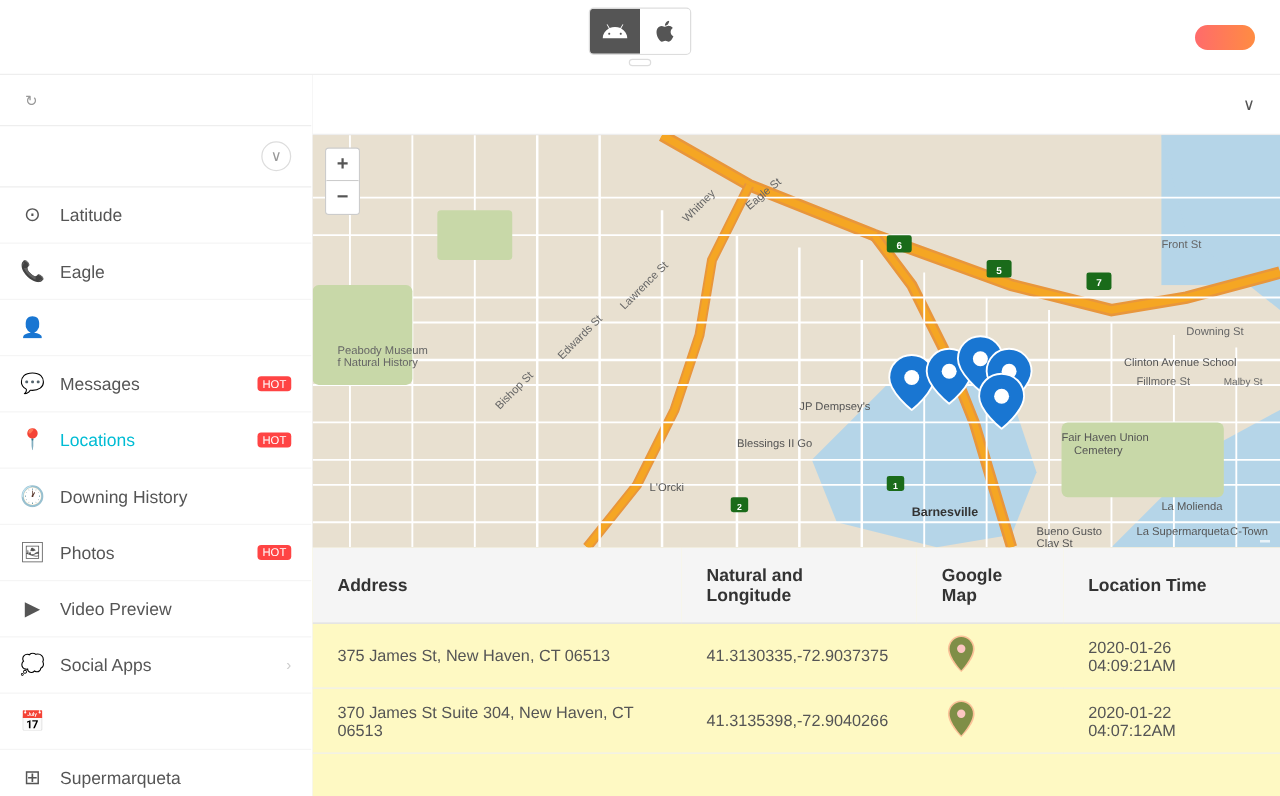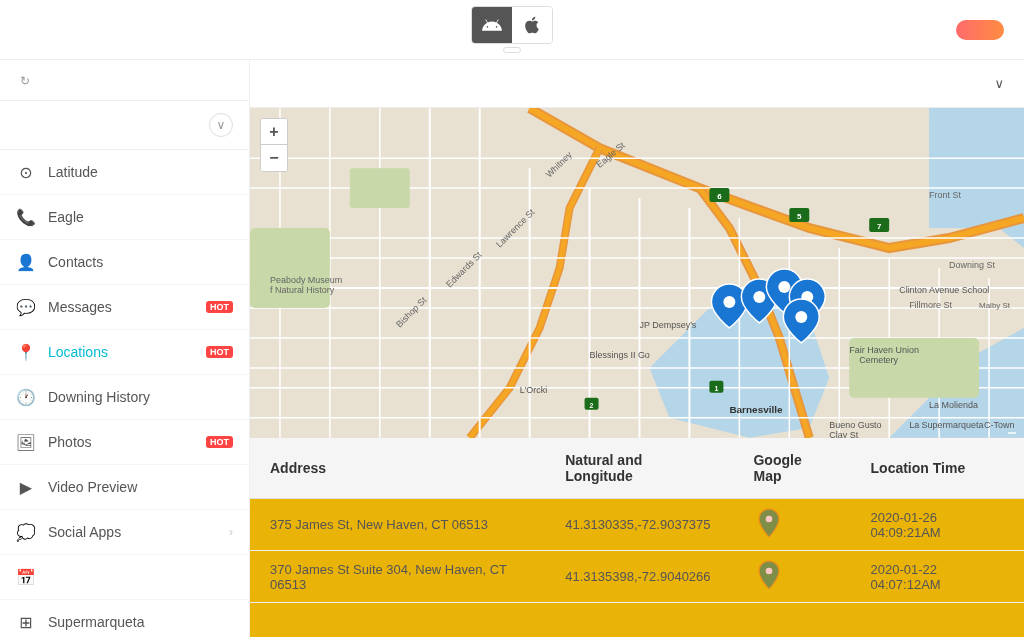--- a/index.html
+++ b/index.html
@@ -158,21 +158,21 @@
     .nav-label {
       flex: 1;
       font-size: 14px;
     }
     .hot-badge {
       background: #ff4444;
       color: white;
       font-size: 9px;
       padding: 1px 4px;
       border-radius: 3px;
-      font-weight: bold;
+      font-weight: normal;
       margin-left: 4px;
     }
     .nav-chevron {
       font-size: 12px;
       color: #ccc;
     }
 
     
     .content {
       flex: 1;
@@ -251,21 +251,21 @@
       font-size: 10px;
       color: #555;
       background: rgba(255,255,255,0.7);
       padding: 1px 4px;
     }
 
     
     .table-container {
       flex: 1;
       overflow-y: auto;
-      background: #eab308;
+      background: #fef9c3;
     }
     .data-table {
       width: 100%;
       border-collapse: collapse;
     }
     .data-table thead tr {
       background: #f5f5f5;
       border-bottom: 1px solid #e0e0e0;
     }
     .data-table th {
@@ -334,21 +334,20 @@
     <div class="nav-item">
           <span class="nav-icon">⊙</span>
           <span class="nav-label">Latitude</span>
         </div>
         <div class="nav-item">
           <span class="nav-icon">📞</span>
           <span class="nav-label">Eagle</span>
         </div>
         <div class="nav-item">
           <span class="nav-icon">👤</span>
-          <span class="nav-label">Contacts</span>
         </div>
         <div class="nav-item">
           <span class="nav-icon">💬</span>
           <span class="nav-label">Messages</span>
           <span class="hot-badge">HOT</span>
         </div>
         <div class="nav-item active">
           <span class="nav-icon">📍</span>
           <span class="nav-label">Locations</span>
           <span class="hot-badge">HOT</span>

